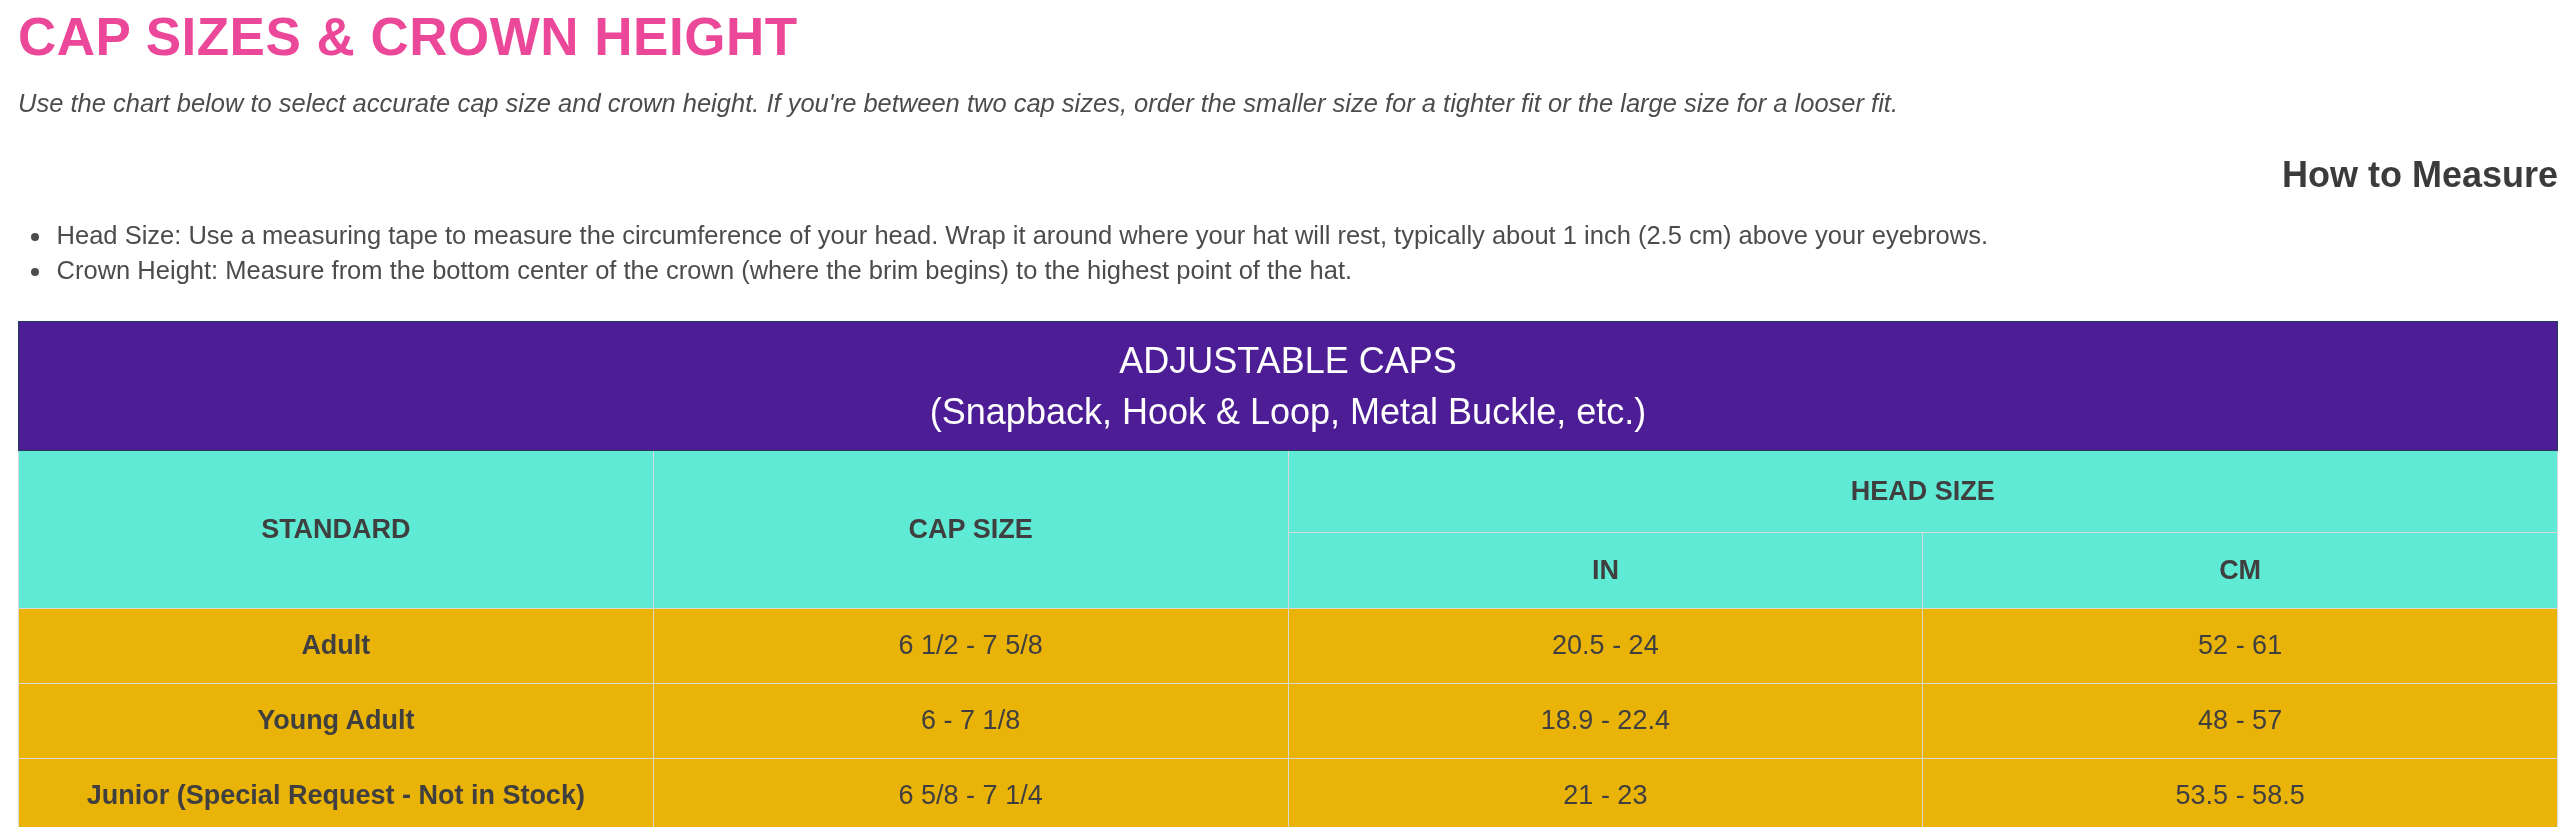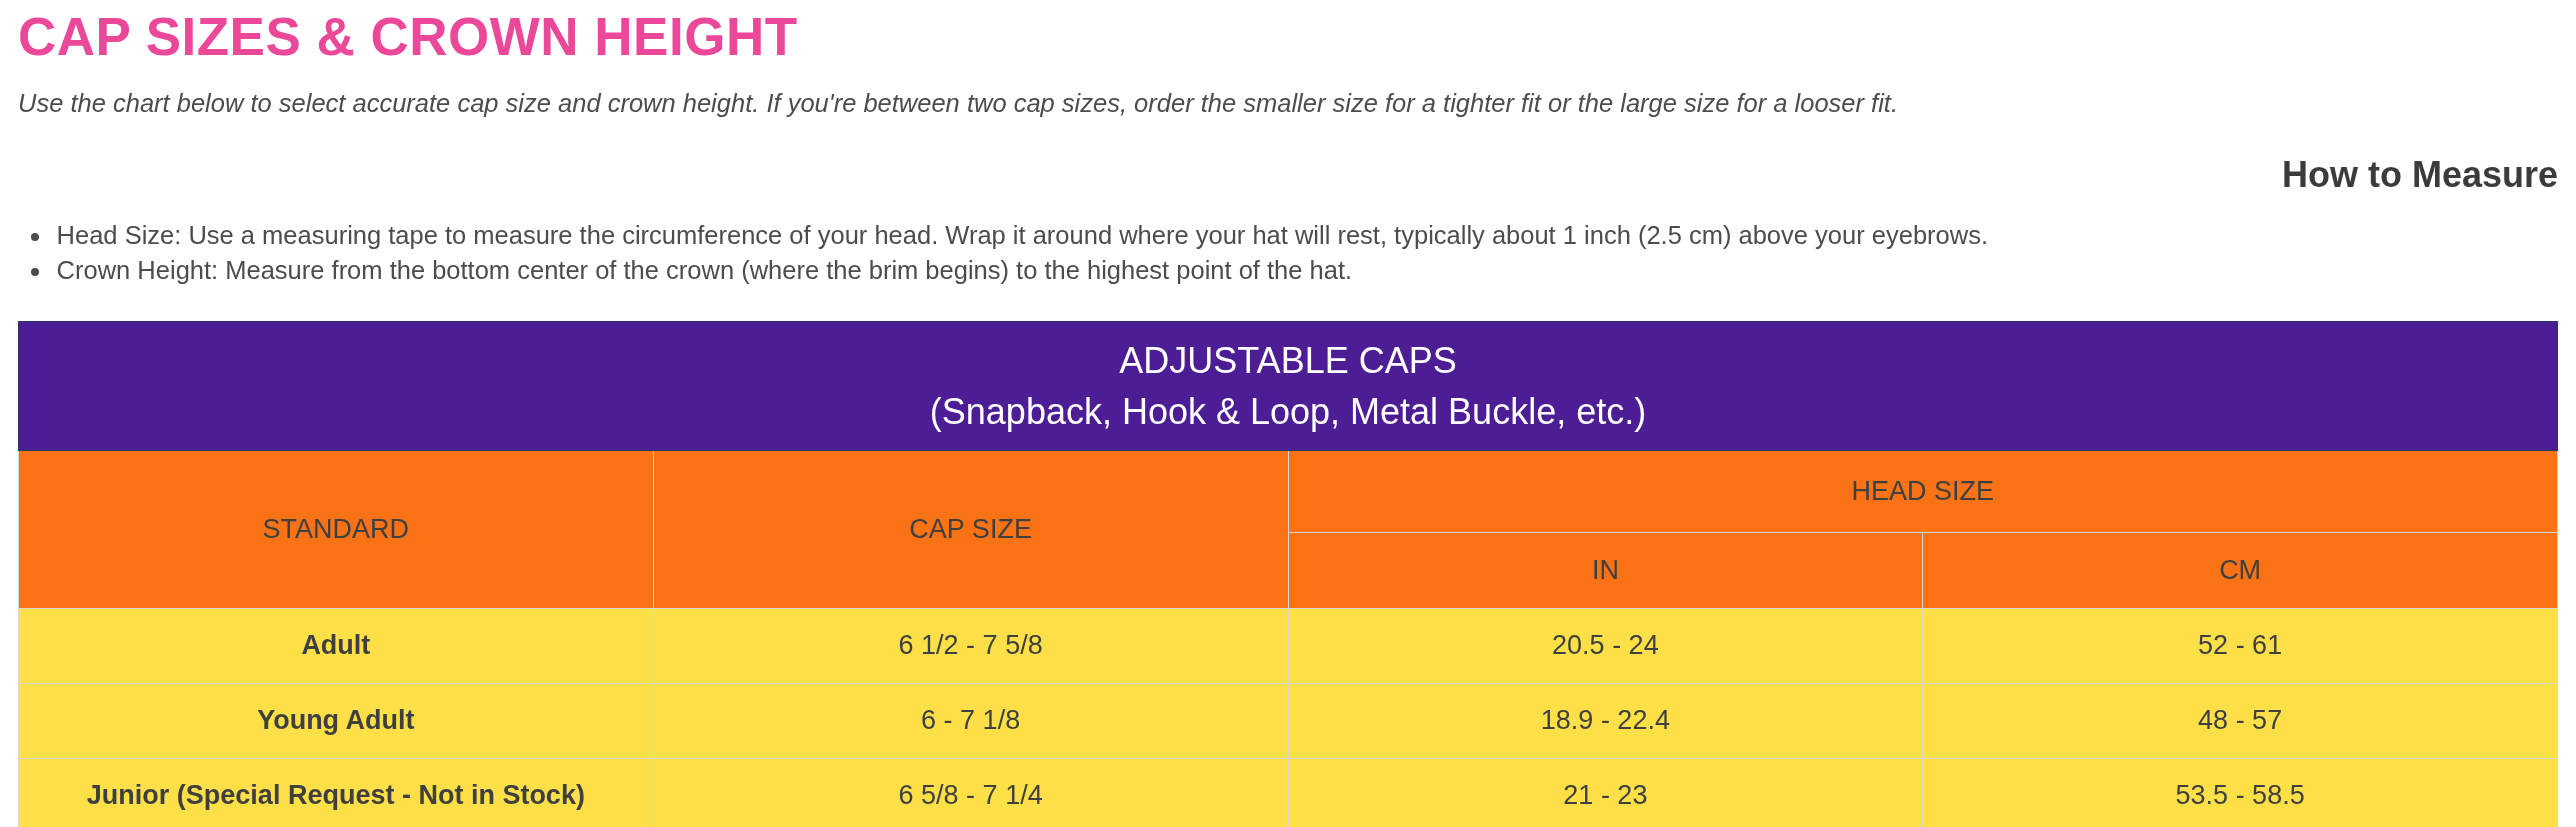--- a/index.html
+++ b/index.html
@@ -68,28 +68,28 @@
   .banner-cell {
     background: #4c1d95;
     color: #ffffff;
     font-weight: 400;
     font-size: 36px;
     line-height: 51px;
     height: 128px;
     border-color: #243a55 !important;
   }
   .head-cell {
-    background: #f97316;
-    font-weight: normal;
+    background: #5eead4;
+    font-weight: bold;
     font-size: 27px;
   }
   .head-cell.merged-tall { height: 157px; }
   .head-cell.headsize-row { height: 80px; }
   .head-cell.unit-row { height: 74px; }
-  .data-row td { height: 74px; background: #fde047; }
+  .data-row td { height: 74px; background: #eab308; }
   .data-row td.standard-cell { font-weight: bold; }
 </style>
 </head>
 <body>
 
 <h1 class="page-title">CAP SIZES &amp; CROWN HEIGHT</h1>
 
 <p class="intro">Use the chart below to select accurate cap size and crown height. If you're between two cap sizes, order the smaller size for a tighter fit or the large size for a looser fit.</p>
 
 <h2 class="h2">How to Measure</h2>

